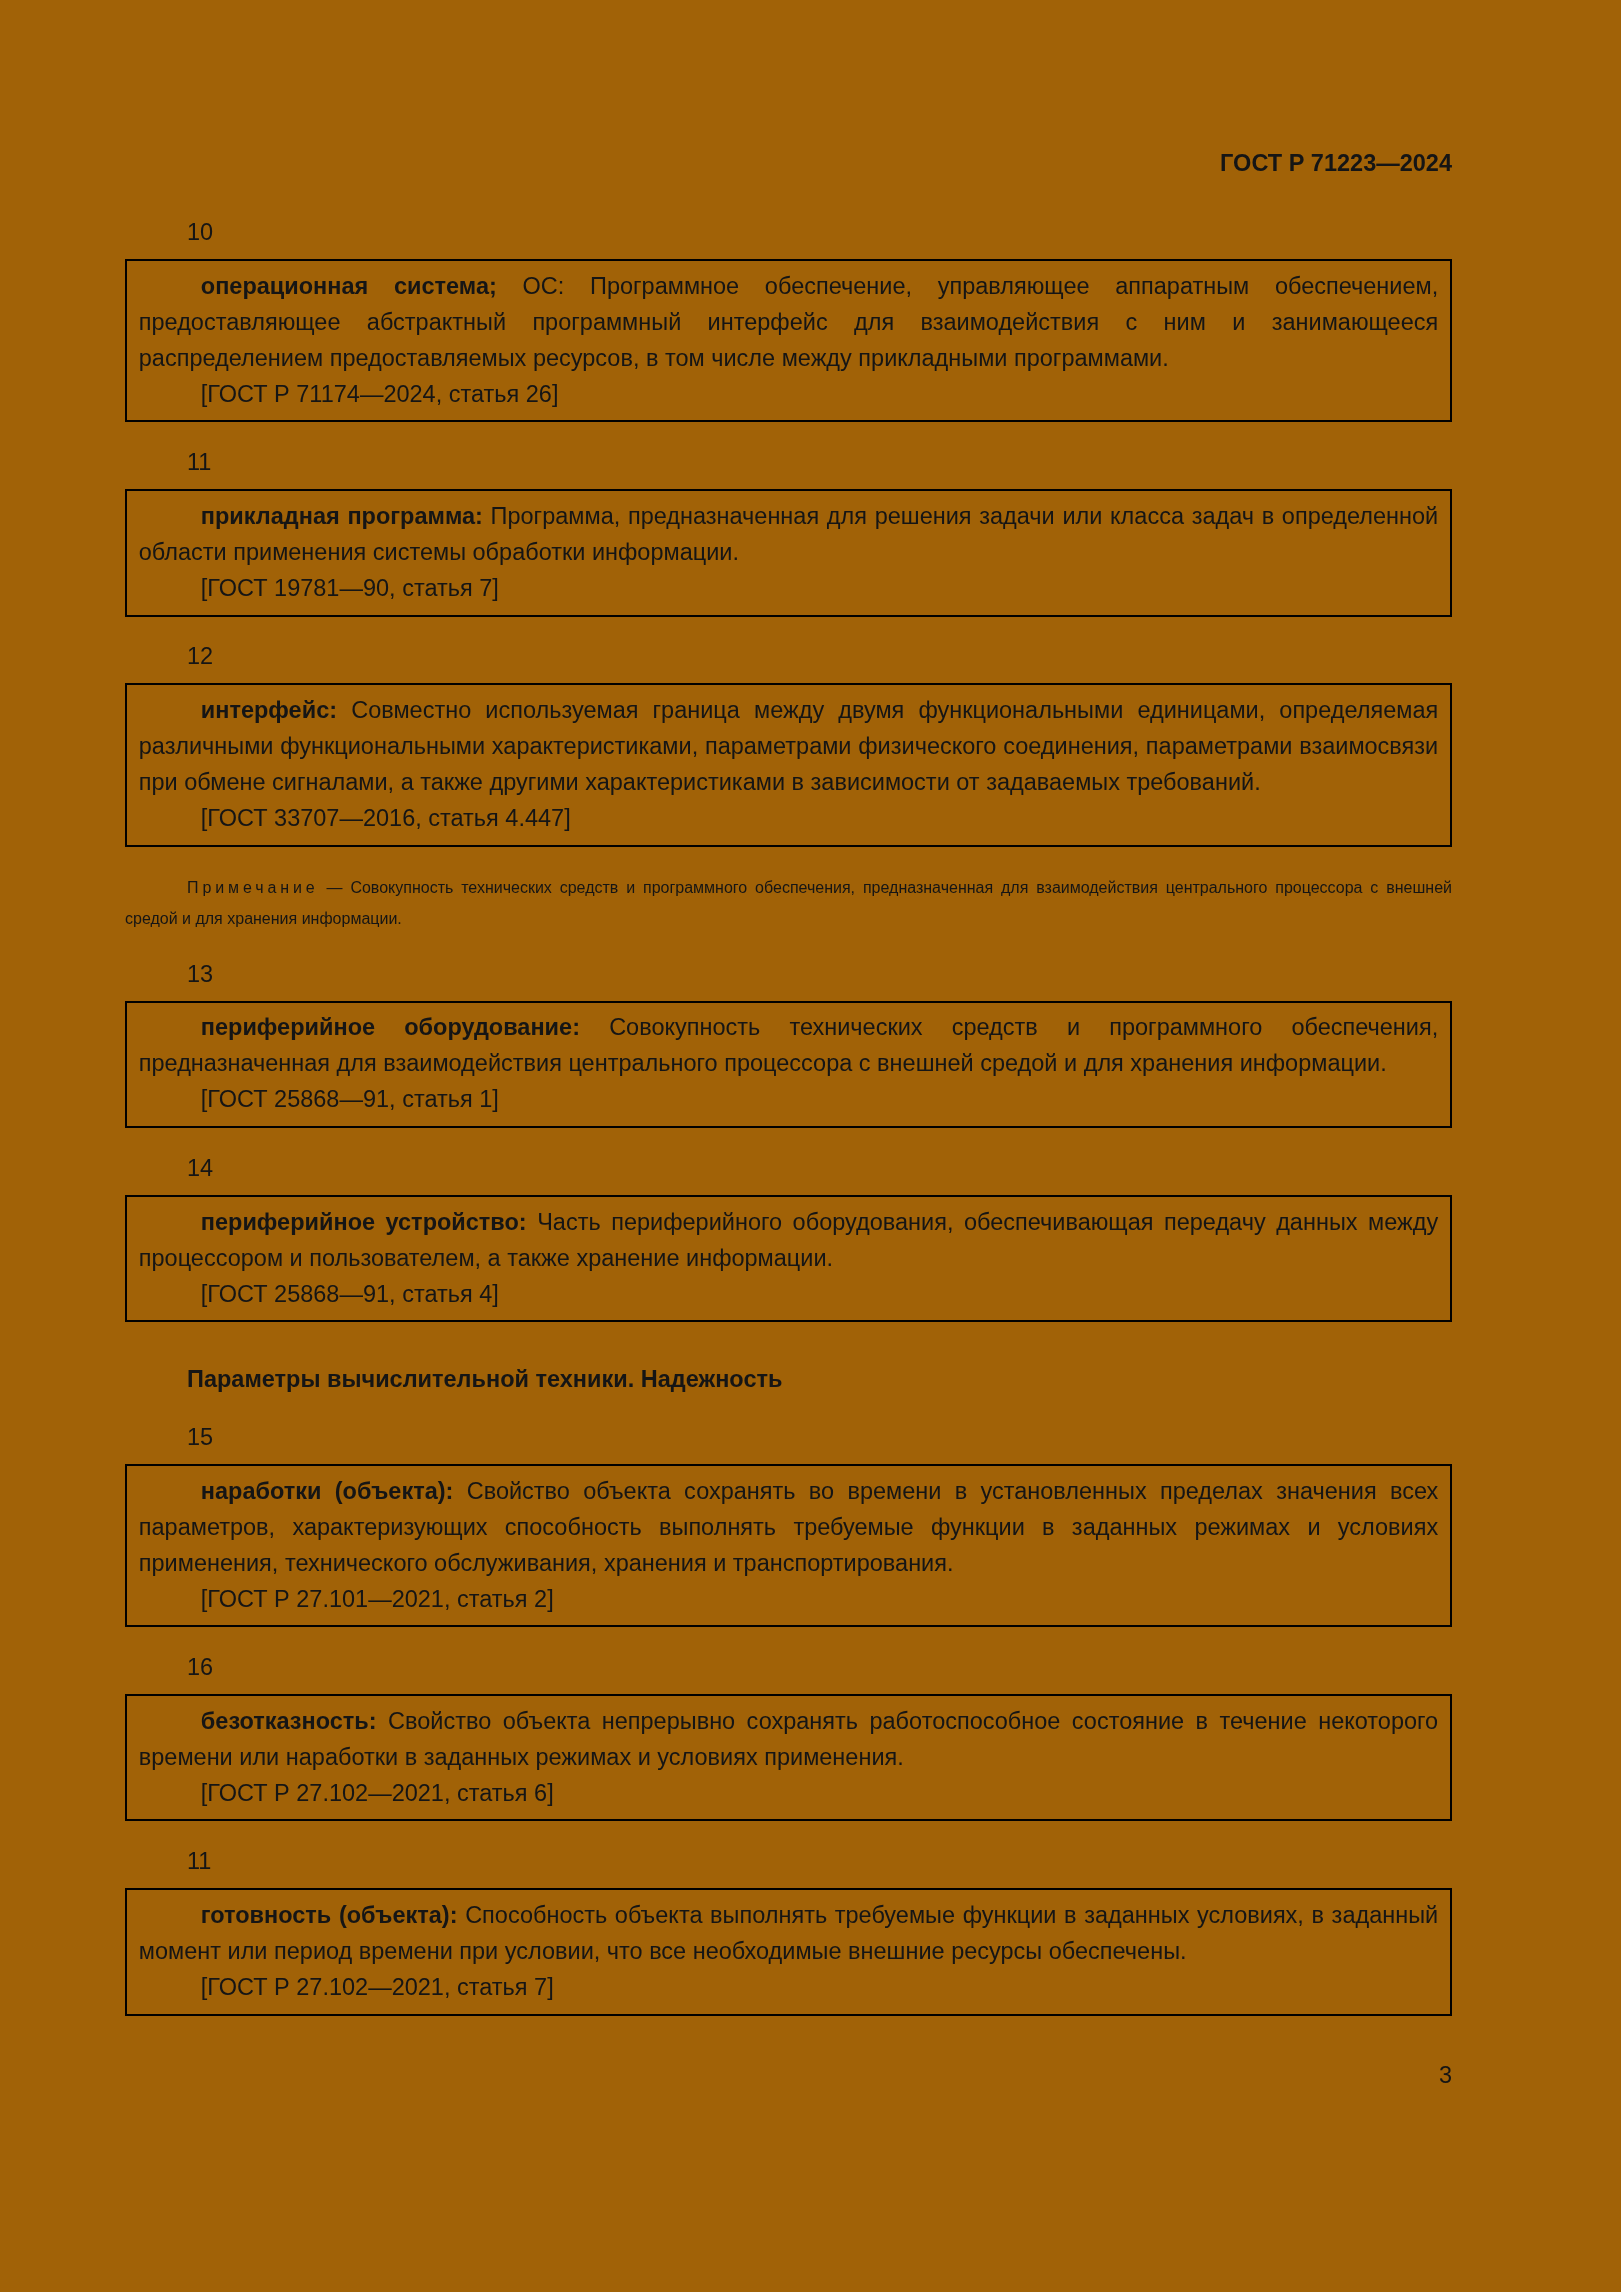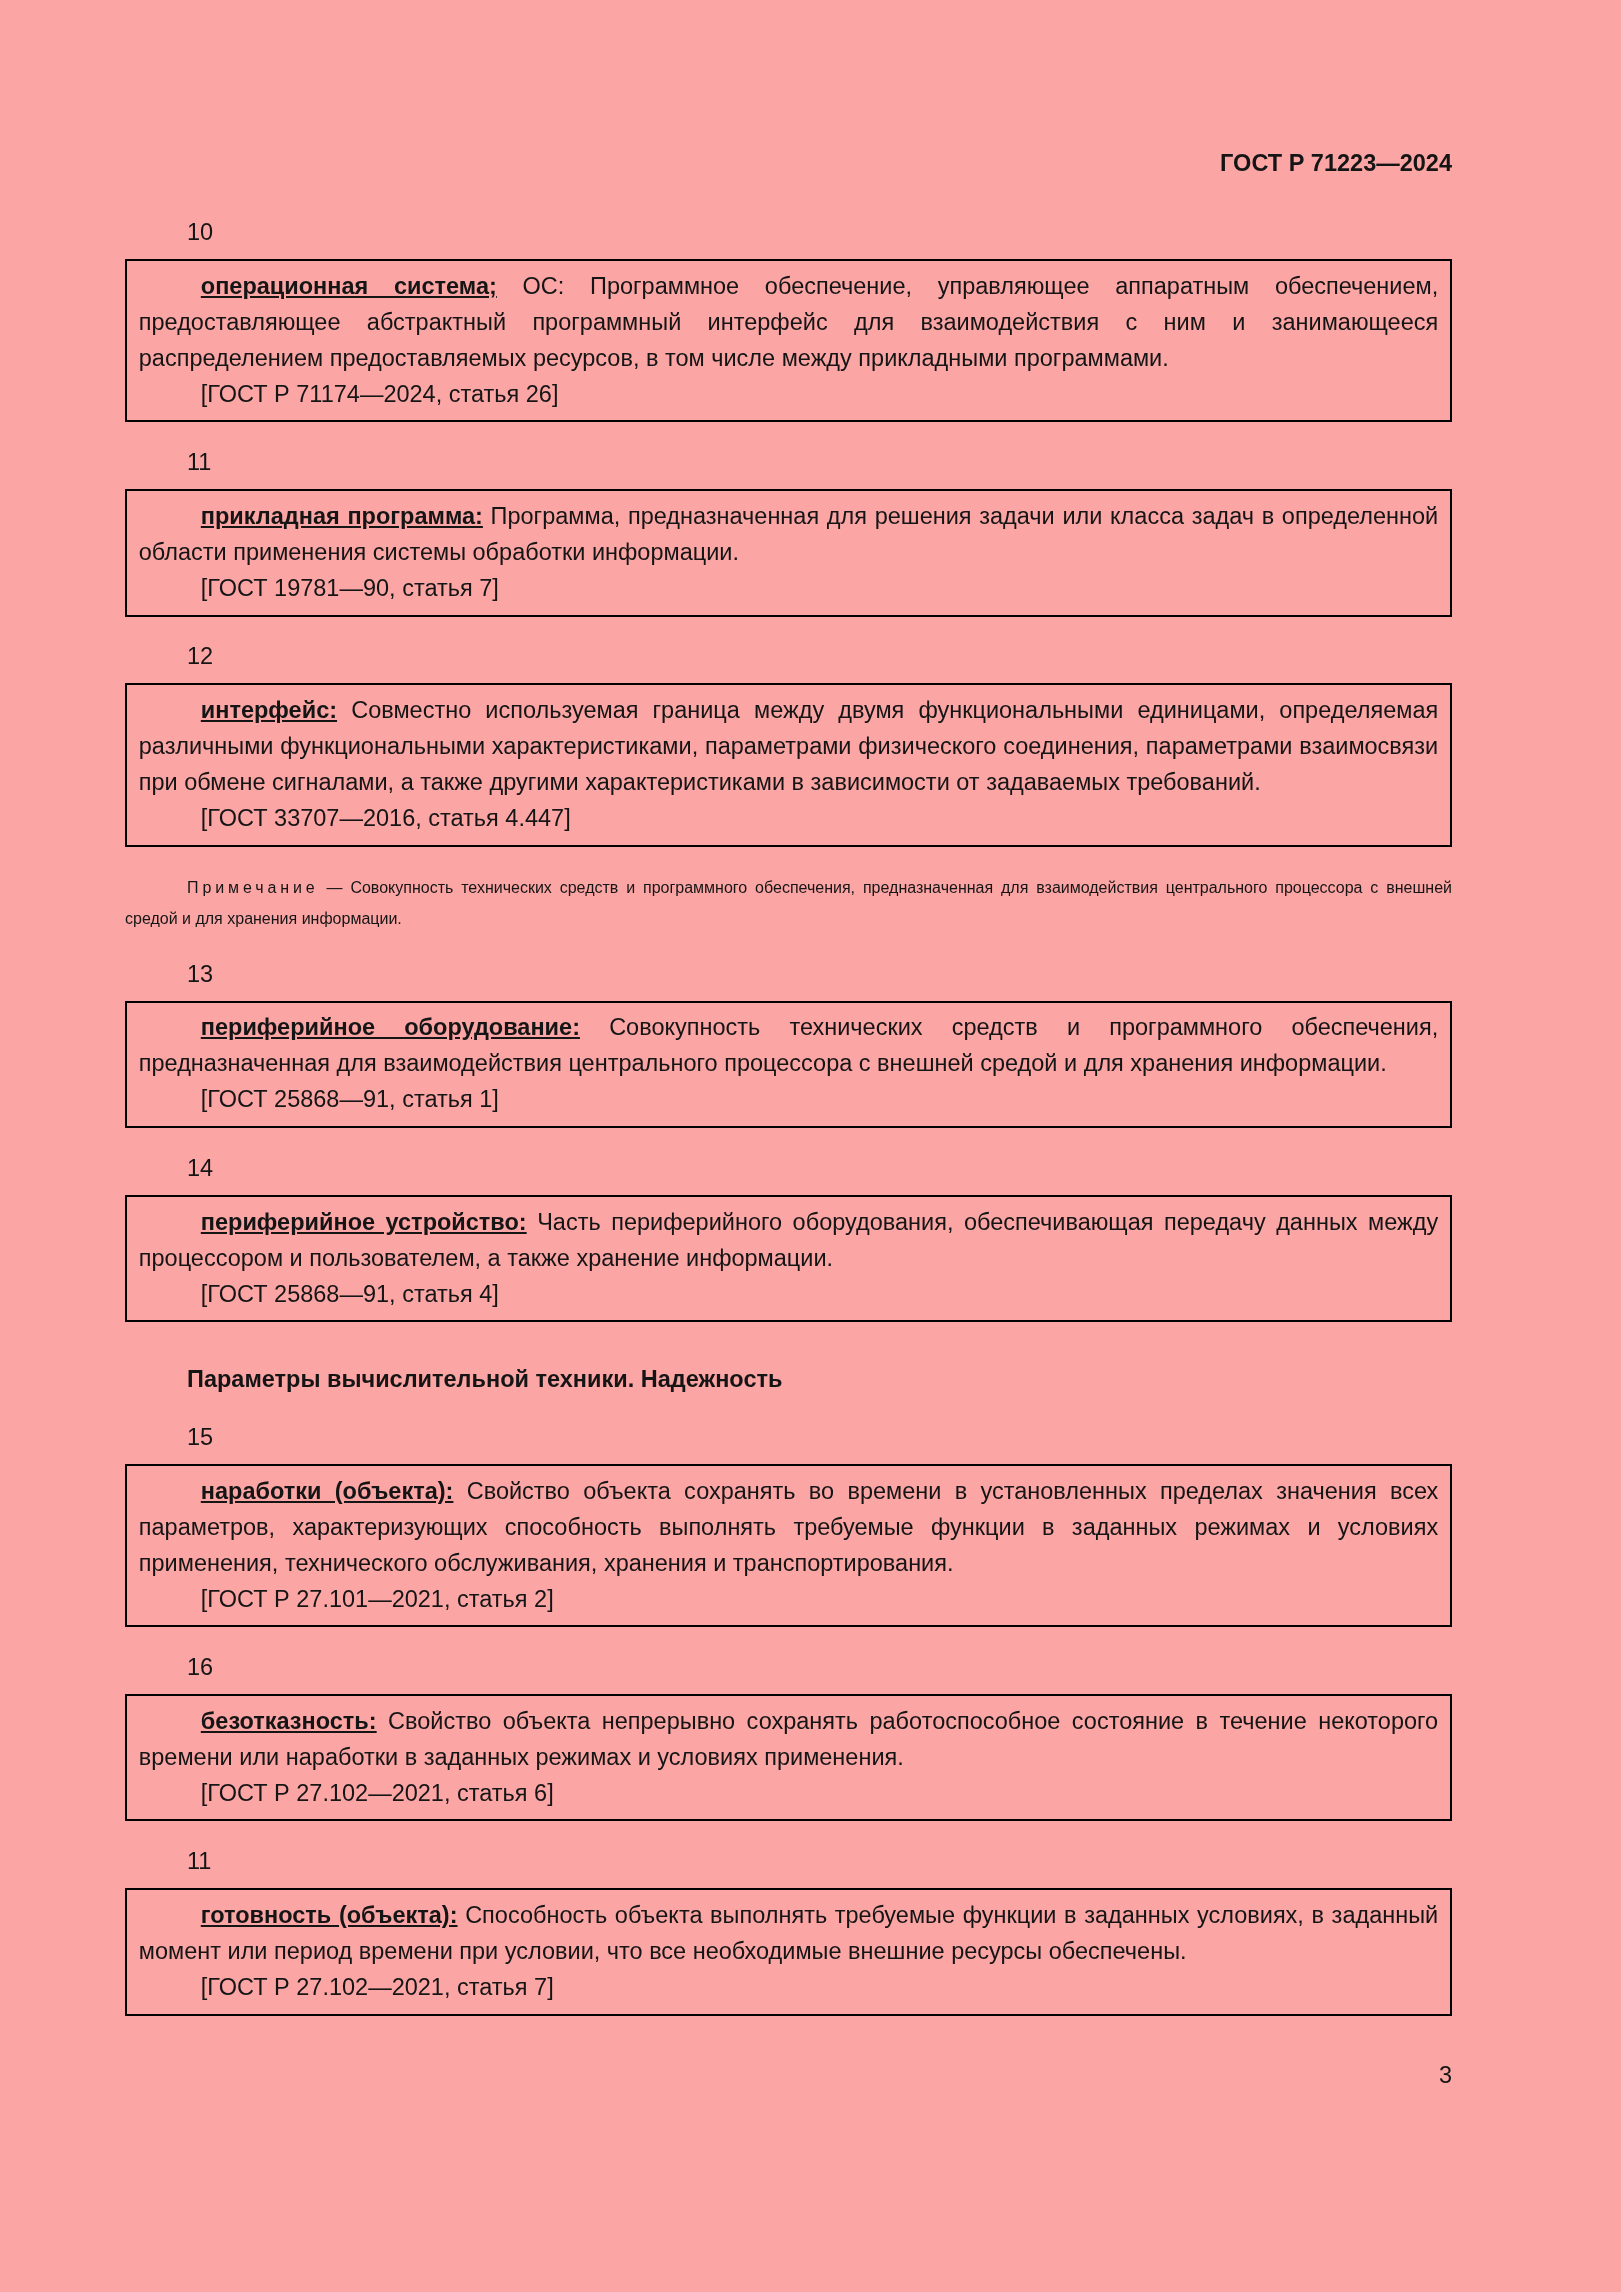--- a/index.html
+++ b/index.html
@@ -10,21 +10,21 @@
     font-family: "Liberation Sans", "DejaVu Sans", sans-serif;
     font-size: 23.5px;
     line-height: 36px;
     color: #151515;
   }
   .page {
     width: 1621px;
     min-height: 2293px;
     padding: 145px 169px 59px 125px;
     position: relative;
-    background: #fca5a5;
+    background: #a16207;
   }
   .doc-header {
     text-align: right;
     font-weight: bold;
     margin-bottom: 33px;
   }
   .entry-number {
     text-indent: 62px;
     margin: 21.6px 0 8.8px 0;
   }
@@ -32,21 +32,21 @@
     border: 2px solid #000000;
     padding: 6.9px 11.8px 8.8px 11.8px;
   }
   .definition {
     text-align: justify;
     text-indent: 62px;
   }
   .source {
     text-indent: 62px;
   }
-  .term { font-weight: bold; text-decoration: underline; }
+  .term { font-weight: bold; }
   .note {
     margin: 25.5px 0 5.9px 0;
     font-size: 16px;
     line-height: 31px;
     text-align: justify;
     text-indent: 62px;
   }
   .note-label { letter-spacing: 3.9px; }
   .section-heading {
     font-weight: bold;

